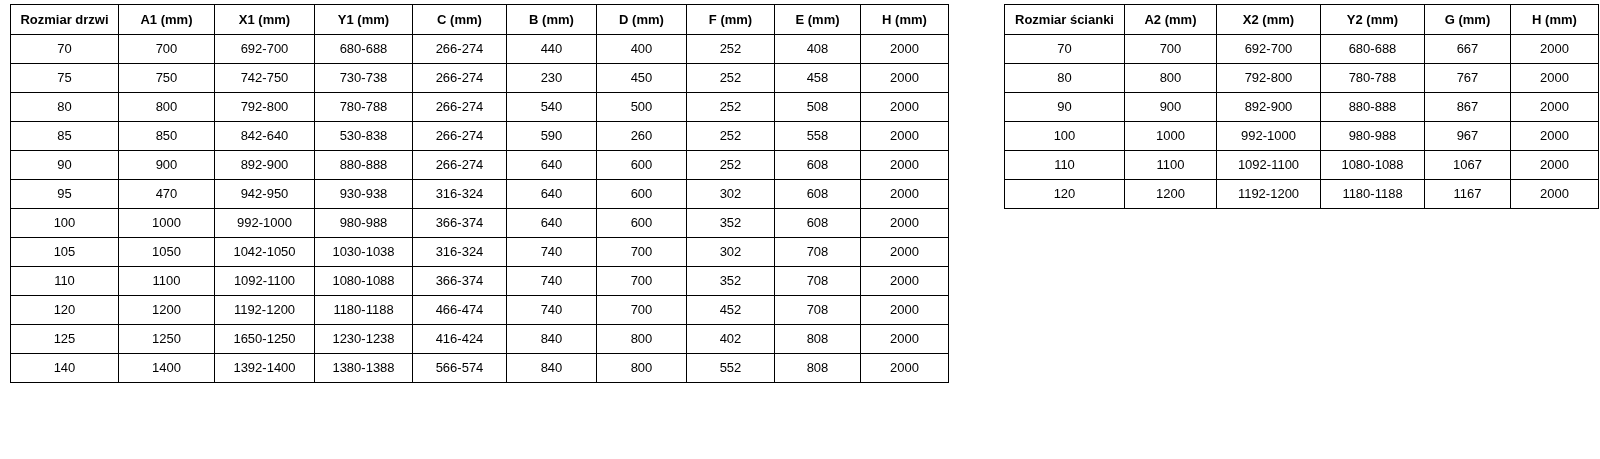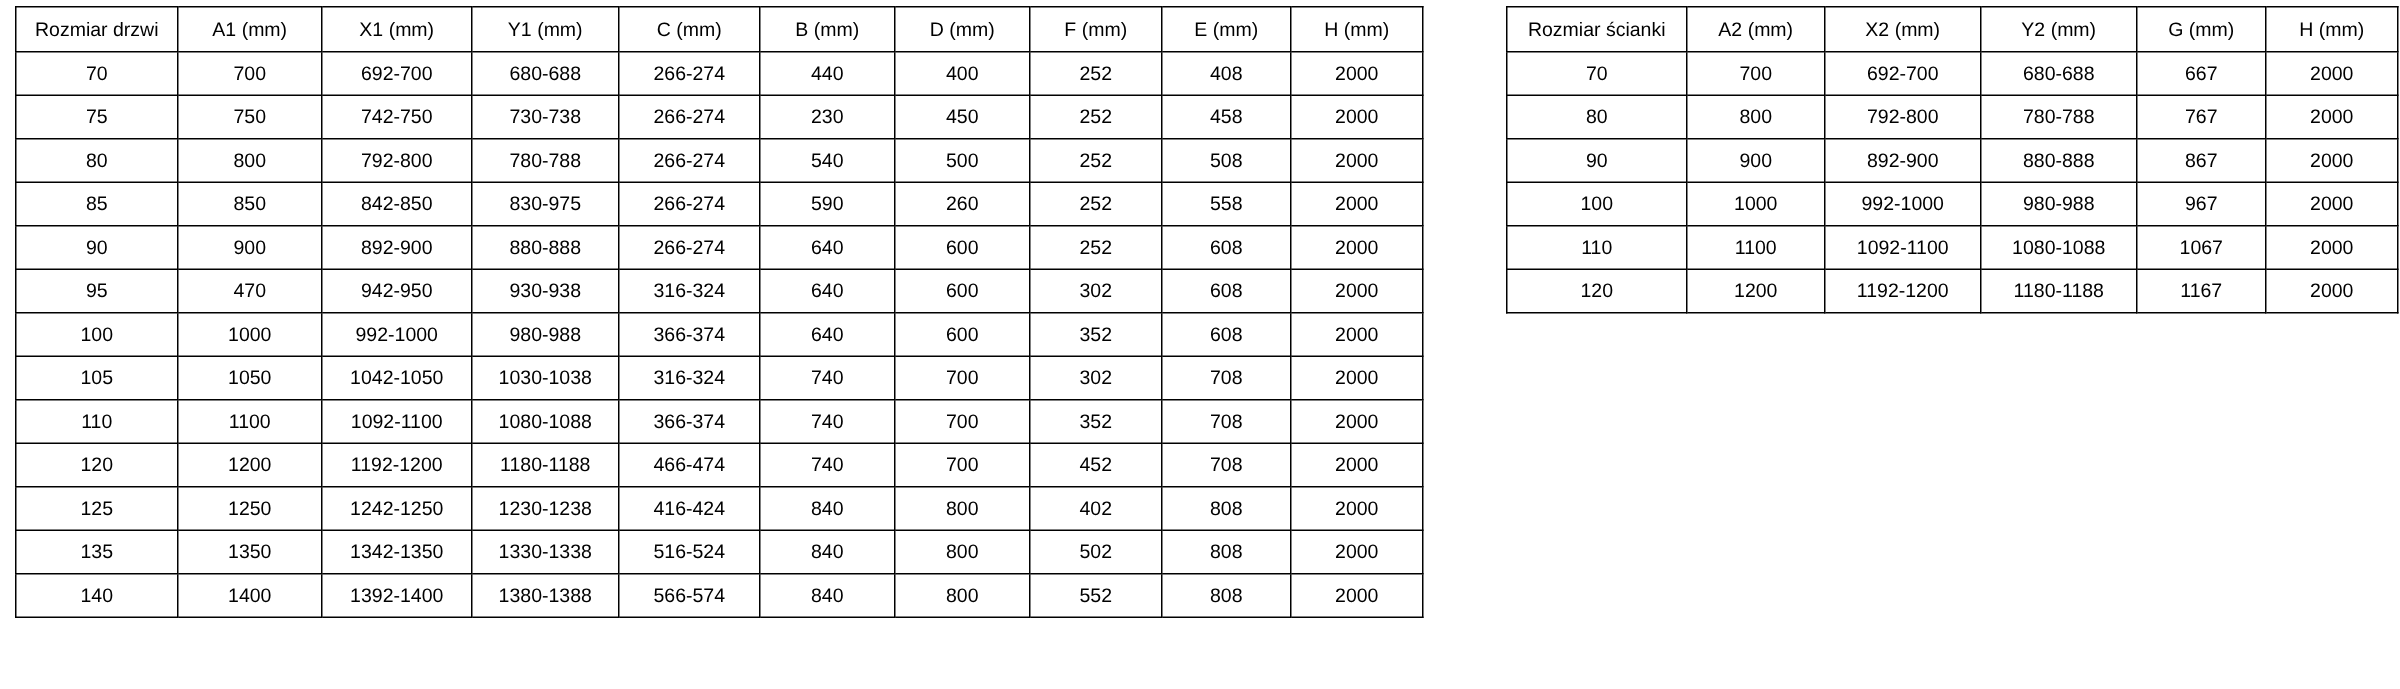--- a/index.html
+++ b/index.html
@@ -39,21 +39,21 @@
     border: 1px solid #000000;
     text-align: center;
     vertical-align: middle;
     font-size: 13px;
     padding: 0;
     height: 28px;
     line-height: 28px;
     white-space: nowrap;
   }
   table.spec th {
-    font-weight: normal;
+    font-weight: bold;
     height: 29px;
     line-height: 29px;
   }
   table.spec td {
     font-weight: normal;
   }
 
   
   #doors-table col.c0 { width: 108px; }
   #doors-table col.c1 { width: 96px; }
@@ -140,22 +140,22 @@
             <td>266-274</td>
             <td>540</td>
             <td>500</td>
             <td>252</td>
             <td>508</td>
             <td>2000</td>
           </tr>
           <tr>
             <td>85</td>
             <td>850</td>
-            <td>842-850</td>
-            <td>830-975</td>
+            <td>842-640</td>
+            <td>530-838</td>
             <td>266-274</td>
             <td>590</td>
             <td>260</td>
             <td>252</td>
             <td>558</td>
             <td>2000</td>
           </tr>
           <tr>
             <td>90</td>
             <td>900</td>
@@ -224,38 +224,26 @@
             <td>466-474</td>
             <td>740</td>
             <td>700</td>
             <td>452</td>
             <td>708</td>
             <td>2000</td>
           </tr>
           <tr>
             <td>125</td>
             <td>1250</td>
-            <td>1242-1250</td>
+            <td>1650-1250</td>
             <td>1230-1238</td>
             <td>416-424</td>
             <td>840</td>
             <td>800</td>
             <td>402</td>
-            <td>808</td>
-            <td>2000</td>
-          </tr>
-          <tr>
-            <td>135</td>
-            <td>1350</td>
-            <td>1342-1350</td>
-            <td>1330-1338</td>
-            <td>516-524</td>
-            <td>840</td>
-            <td>800</td>
-            <td>502</td>
             <td>808</td>
             <td>2000</td>
           </tr>
           <tr>
             <td>140</td>
             <td>1400</td>
             <td>1392-1400</td>
             <td>1380-1388</td>
             <td>566-574</td>
             <td>840</td>

